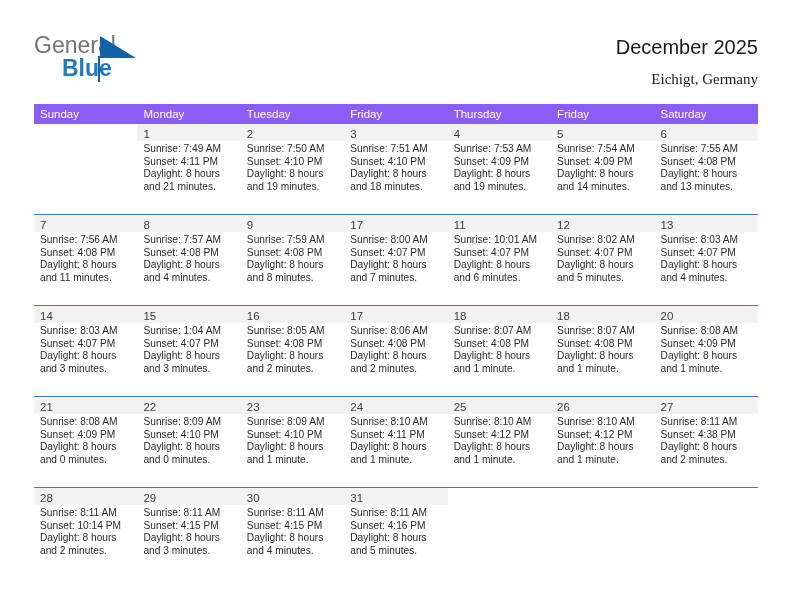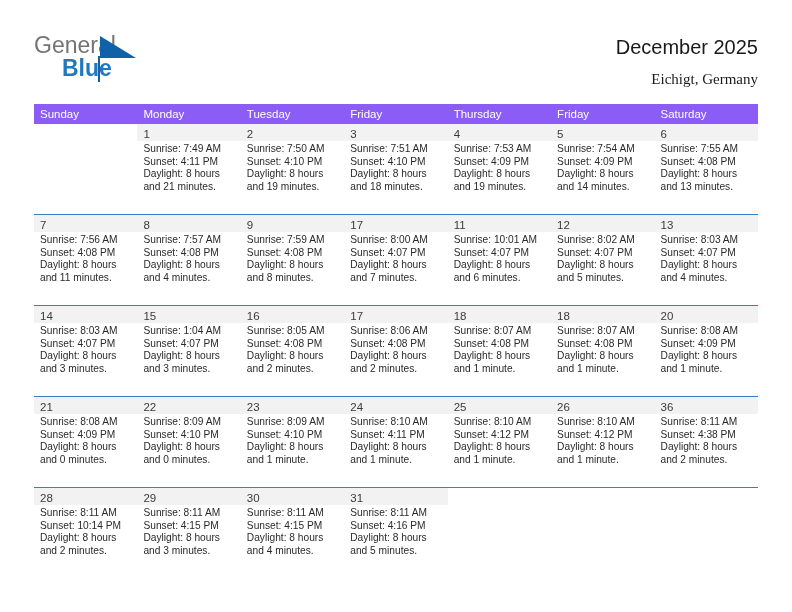--- a/index.html
+++ b/index.html
@@ -490,21 +490,21 @@
               <div class="info">
                 <div>Sunrise: 8:10 AM</div>
                 <div>Sunset: 4:12 PM</div>
                 <div>Daylight: 8 hours</div>
                 <div>and 1 minute.</div>
               </div>
             </div>
           </td>
           <td>
             <div class="daycell filled">
-              <div class="daynum-band"><span class="daynum">36</span></div>
+              <div class="daynum-band"><span class="daynum">27</span></div>
               <div class="info">
                 <div>Sunrise: 8:11 AM</div>
                 <div>Sunset: 4:38 PM</div>
                 <div>Daylight: 8 hours</div>
                 <div>and 2 minutes.</div>
               </div>
             </div>
           </td>
         </tr>
         <tr class="week-row">

